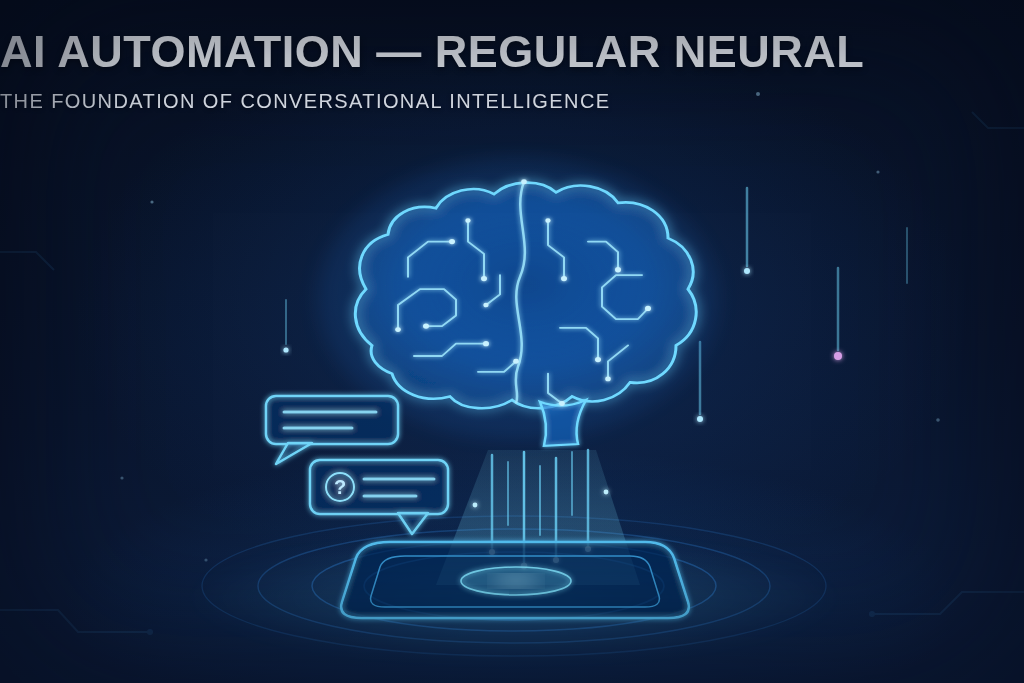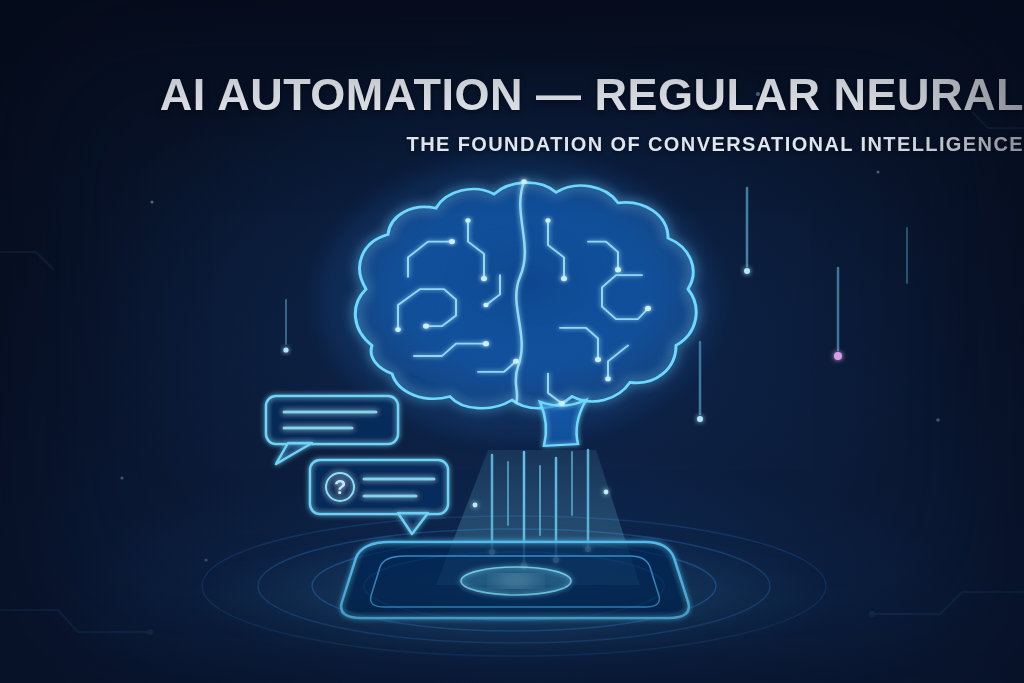--- a/index.html
+++ b/index.html
@@ -8,35 +8,33 @@
     position: relative;
     overflow: hidden;
     font-family: "Liberation Sans", sans-serif;
     background:
       radial-gradient(ellipse 720px 460px at 51% 46%, rgba(18,55,110,0.55) 0%, rgba(18,55,110,0) 62%),
       radial-gradient(ellipse 640px 220px at 50% 88%, rgba(20,80,150,0.35) 0%, rgba(20,80,150,0) 70%),
       linear-gradient(175deg, #071022 0%, #0a1731 55%, #0d1f40 100%);
   }
   .poster-header {
     position: absolute; top: 26px; left: 0; right: 0;
-    text-align: right; z-index: 3;
+    text-align: left; z-index: 3;
     color: #f2f6fb;
-    margin-top: 43px;
   }
   .title-line {
     font-size: 45px; font-weight: 700; line-height: 51px;
     letter-spacing: 0.5px; text-transform: uppercase;
     text-shadow: 0 2px 6px rgba(0,0,0,0.45);
   }
   .subtitle {
     margin-top: 13px;
-    font-size: 20px; font-weight: 700; letter-spacing: 1.4px;
+    font-size: 20px; font-weight: 400; letter-spacing: 1.4px;
     color: #e9eff7; text-transform: uppercase;
     text-shadow: 0 1px 4px rgba(0,0,0,0.4);
-    padding-left: 40px;
   }
   .illustration {
     position: absolute; inset: 0; z-index: 1;
   }
   .vignette {
     position: absolute; inset: 0; z-index: 4; pointer-events: none;
     box-shadow: inset 0 0 140px 45px rgba(3,8,20,0.55);
   }
 </style>
 </head>

